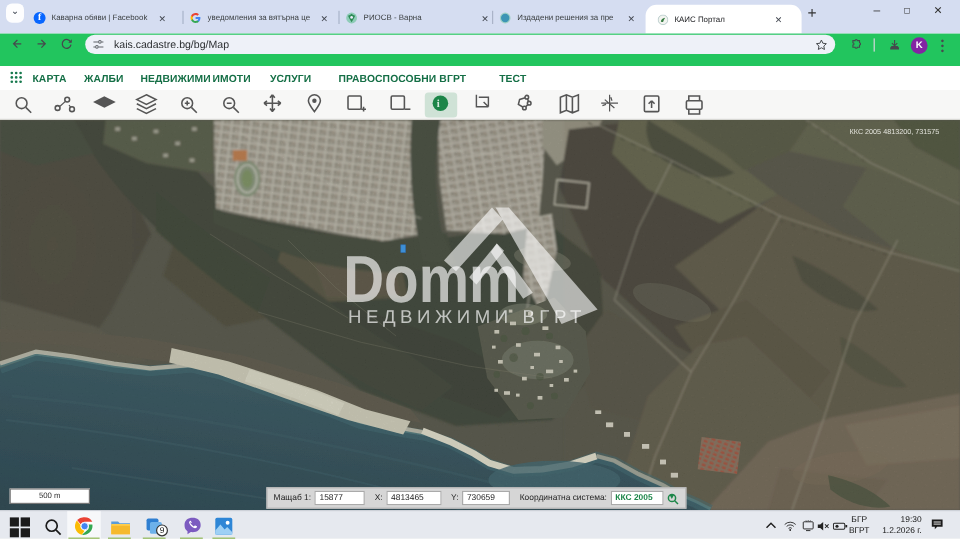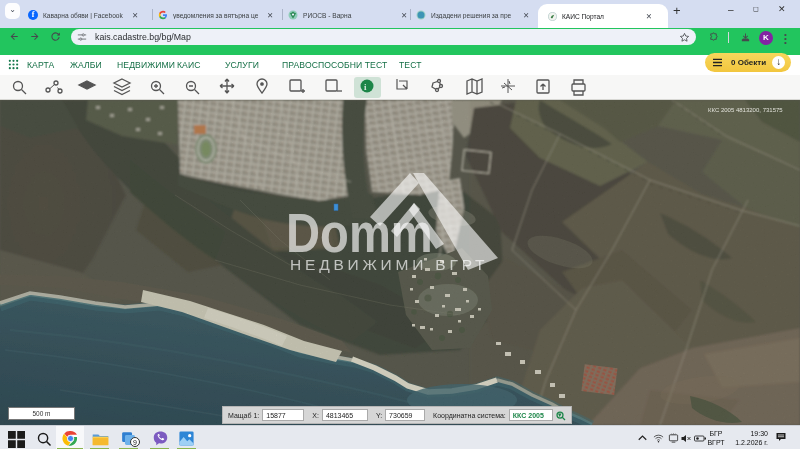--- a/index.html
+++ b/index.html
@@ -12,21 +12,21 @@
 .tabx{color:#424750;font-size:7.5px;margin-left:5px}
 .tsep{position:absolute;top:9px;width:1px;height:11px;background:#aab3c8}
 .favi{width:10px;height:10px;border-radius:50%;margin-right:5px;flex:0 0 auto}
 #activetab{position:absolute;left:538px;top:4px;width:130px;height:24px;background:#fff;border-radius:9px 9px 0 0;display:flex;align-items:center;font-size:6.6px;color:#202124;padding:0 10px}
 .winctl{position:absolute;top:4px;font-size:10px;color:#333}
 
 #addrbar{position:absolute;left:0;top:28px;width:800px;height:27px;background:#22c55e}
 #omni{position:absolute;left:71px;top:1px;width:625px;height:16px;background:#eef1f8;border-radius:8px;font-size:8.8px;color:#2b2e31;display:flex;align-items:center;padding-left:6px}
 
 #menubar{position:absolute;left:0;top:55px;width:800px;height:20px;background:#fff}
-.mitem{position:absolute;top:4.5px;font-size:8.6px;font-weight:normal;color:#156f46;letter-spacing:.1px}
+.mitem{position:absolute;top:4.5px;font-size:8.6px;font-weight:bold;color:#156f46;letter-spacing:.1px}
 #objbtn{position:absolute;left:705px;top:53px;width:86px;height:19px;background:linear-gradient(#f8d75c,#f2c63e);border-radius:10px;display:flex;align-items:center;font-size:8px;font-weight:bold;color:#222}
 
 #toolbar{position:absolute;left:0;top:75px;width:800px;height:25px;background:#f7f7f6;border-bottom:1px solid #d8d8d4}
 
 #map{position:absolute;left:0;top:100px;width:800px;height:325px;background:#4d523f}
 
 #wm{position:absolute;left:0;top:100px;width:800px;height:325px;pointer-events:none}
 #wmtxt{position:absolute;left:286px;top:106px;font-size:55.5px;font-weight:bold;color:rgba(255,255,255,.64);letter-spacing:0;line-height:1;transform:scaleX(.85);transform-origin:0 0}
 #wmsub{position:absolute;left:290px;top:156px;font-size:15.5px;font-weight:normal;color:rgba(255,255,255,.68);letter-spacing:3.8px;white-space:nowrap}
 
@@ -139,31 +139,24 @@
           <circle cx="12" cy="12" r="2.4"></circle>
           <circle cx="20" cy="12" r="2.4"></circle>
           <circle cx="4" cy="20" r="2.4"></circle>
           <circle cx="12" cy="20" r="2.4"></circle>
           <circle cx="20" cy="20" r="2.4"></circle>
         </g>
       </svg>
   <span class="mitem" style="left:27px">КАРТА</span>
   <span class="mitem" style="left:70px">ЖАЛБИ</span>
   <span class="mitem" style="left:117px">НЕДВИЖИМИ</span>
-  <span class="mitem" style="left:177px">КАИС</span>
+  <span class="mitem" style="left:177px">ИМОТИ</span>
   <span class="mitem" style="left:225px">УСЛУГИ</span>
-  <span class="mitem" style="left:282px">ПРАВОСПОСОБНИ ТЕСТ</span>
-  <span class="mitem" style="left:399px">ТЕСТ</span>
-</div>
-<div id="objbtn">
-  <svg width="11" height="9" viewBox="0 0 24 20" style="margin-left:7px">
-        <path stroke="#222" stroke-width="3" d="M2 3h20M2 10h20M2 17h20"></path>
-      </svg>
-  <span style="margin-left:8px">0 Обекти</span>
-  <span style="margin-left:6px;width:13px;height:13px;border-radius:50%;background:#fff;text-align:center;line-height:12px;font-size:10px;color:#1a1a1a;font-weight:bold">↓</span>
+  <span class="mitem" style="left:282px">ПРАВОСПОСОБНИ ВГРТ</span>
+  <span class="mitem" style="left:416px">ТЕСТ</span>
 </div>
 
 <div id="toolbar"><svg width="800" height="25" viewBox="0 0 800 25">
 <g fill="none" stroke="#555" stroke-width="1.3">
 <circle cx="18" cy="11" r="4.5"></circle>
           <path d="M21.5 14.5L26 19"></path>
 <circle cx="48" cy="15" r="2"></circle>
           <circle cx="56" cy="8" r="2"></circle>
           <circle cx="60" cy="16" r="2"></circle>
           <path d="M50 13.5l4.5-4m3 3l1.5 2" stroke-width="1"></path>

